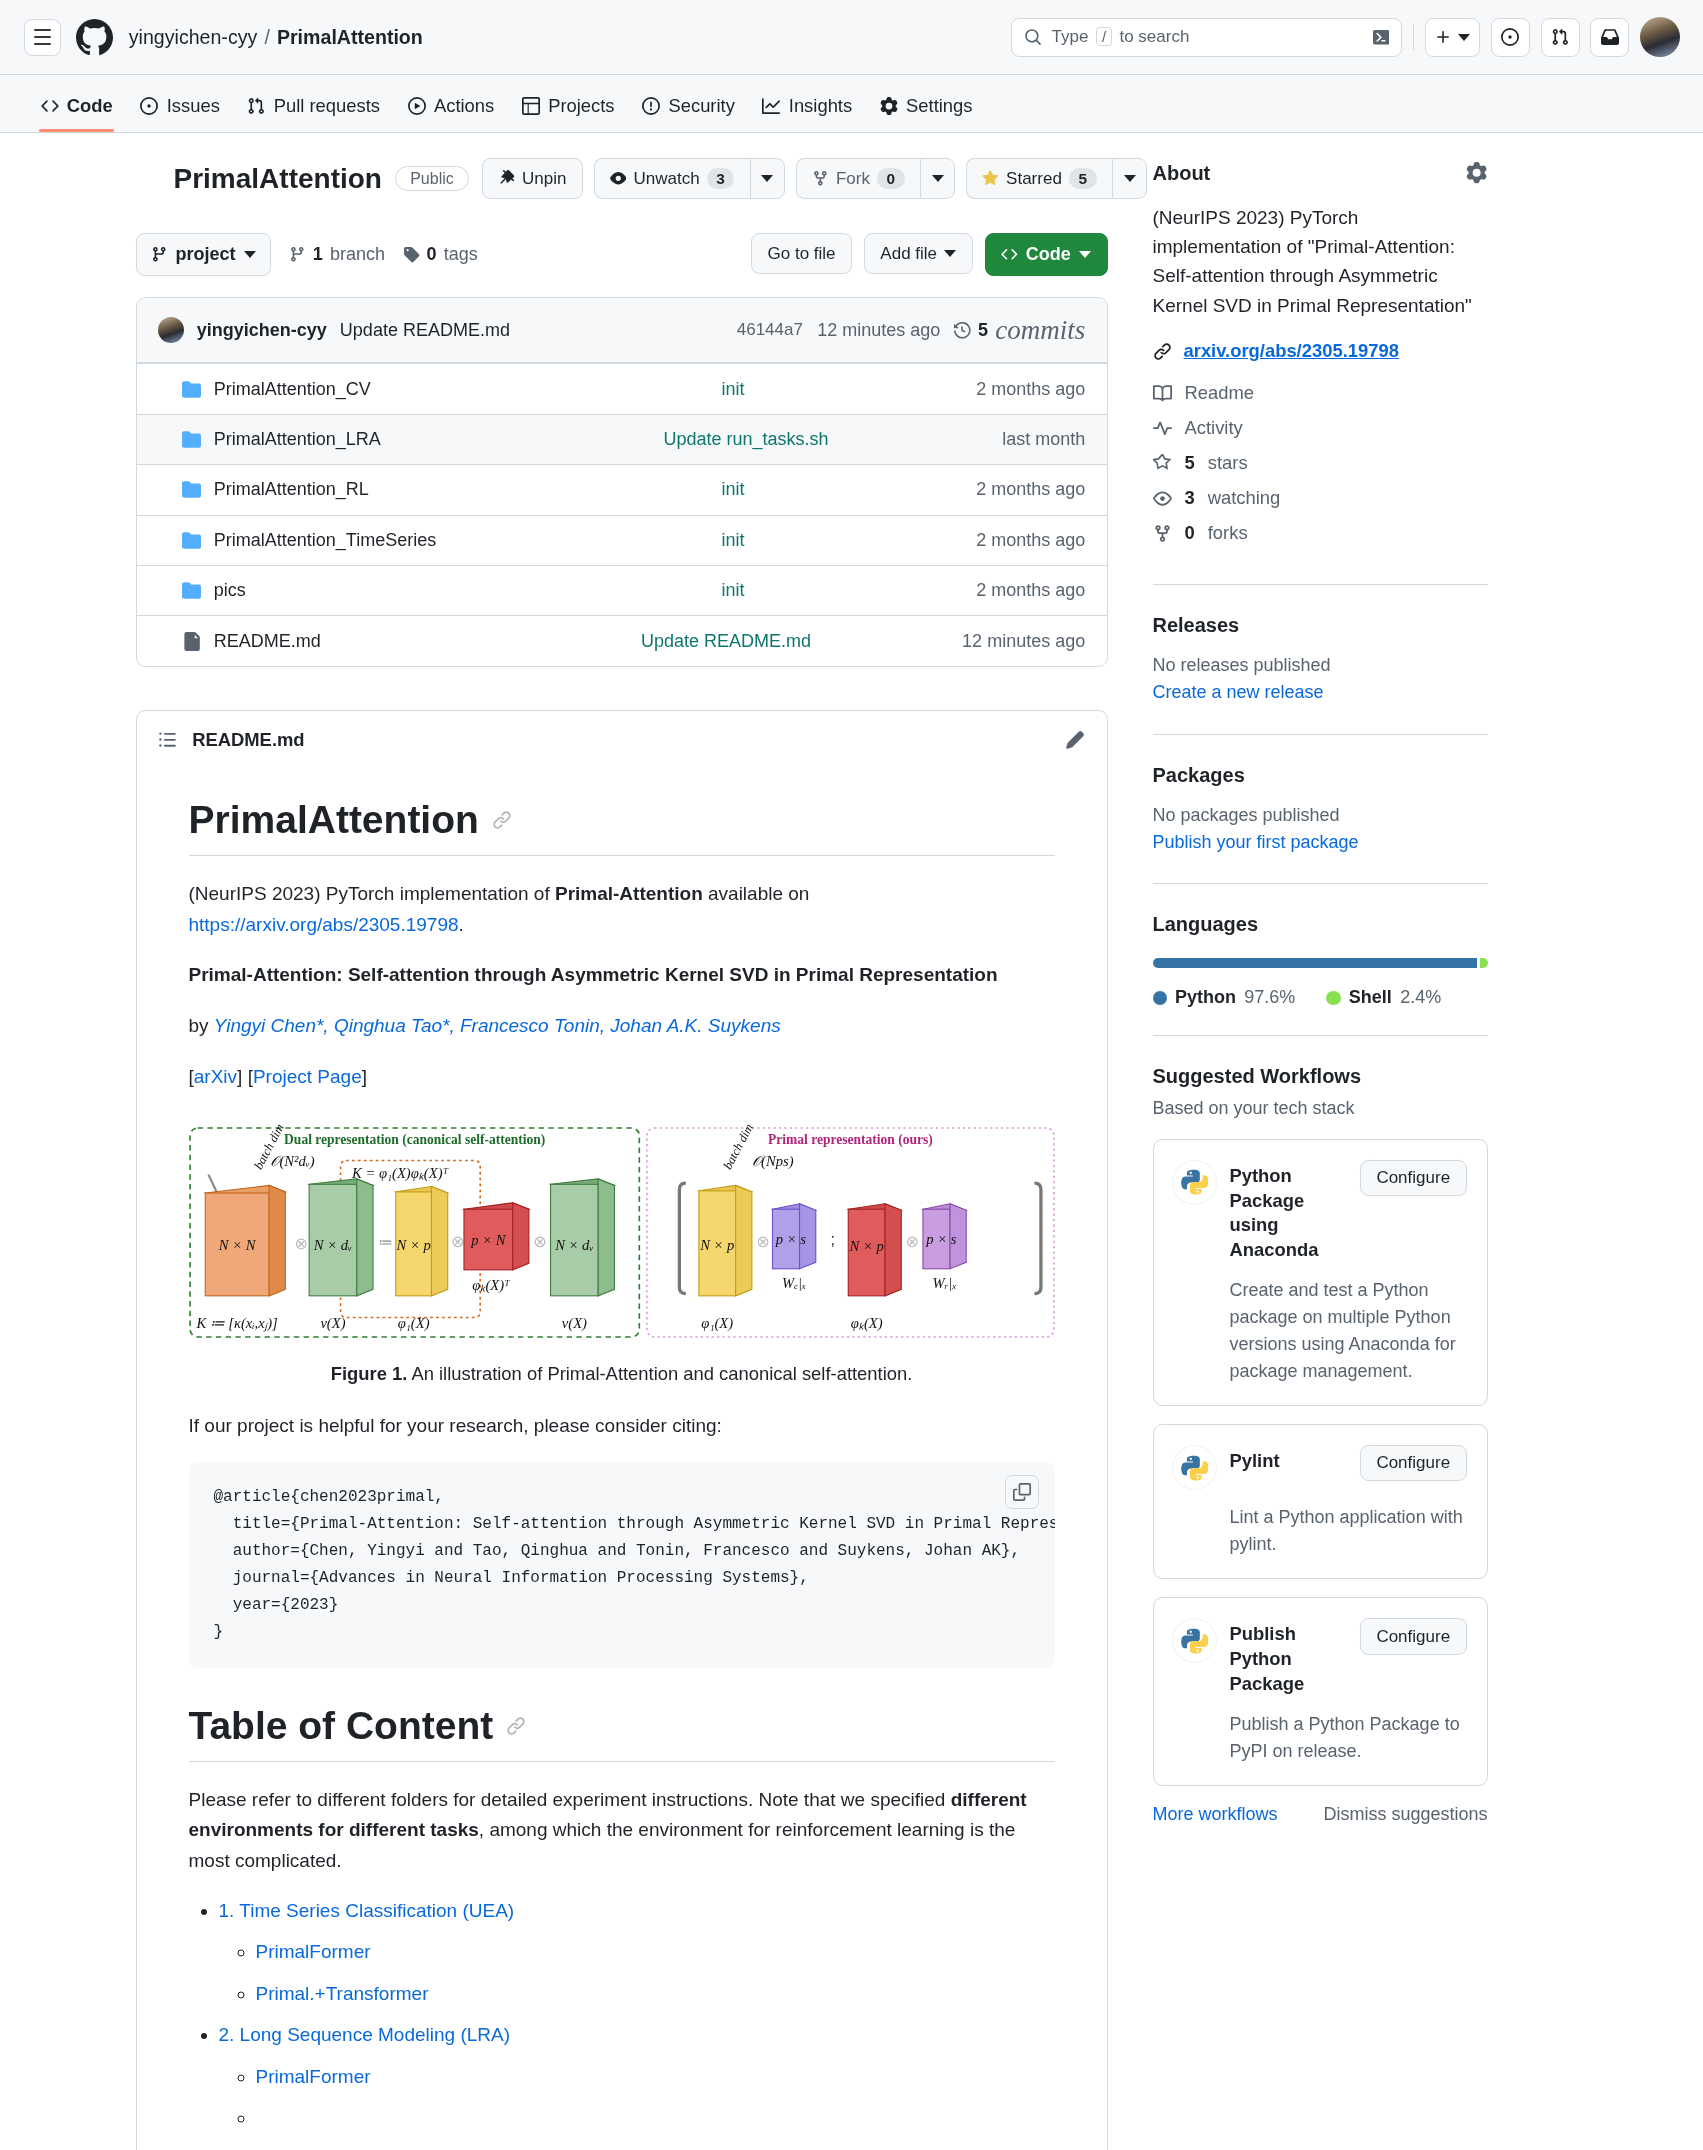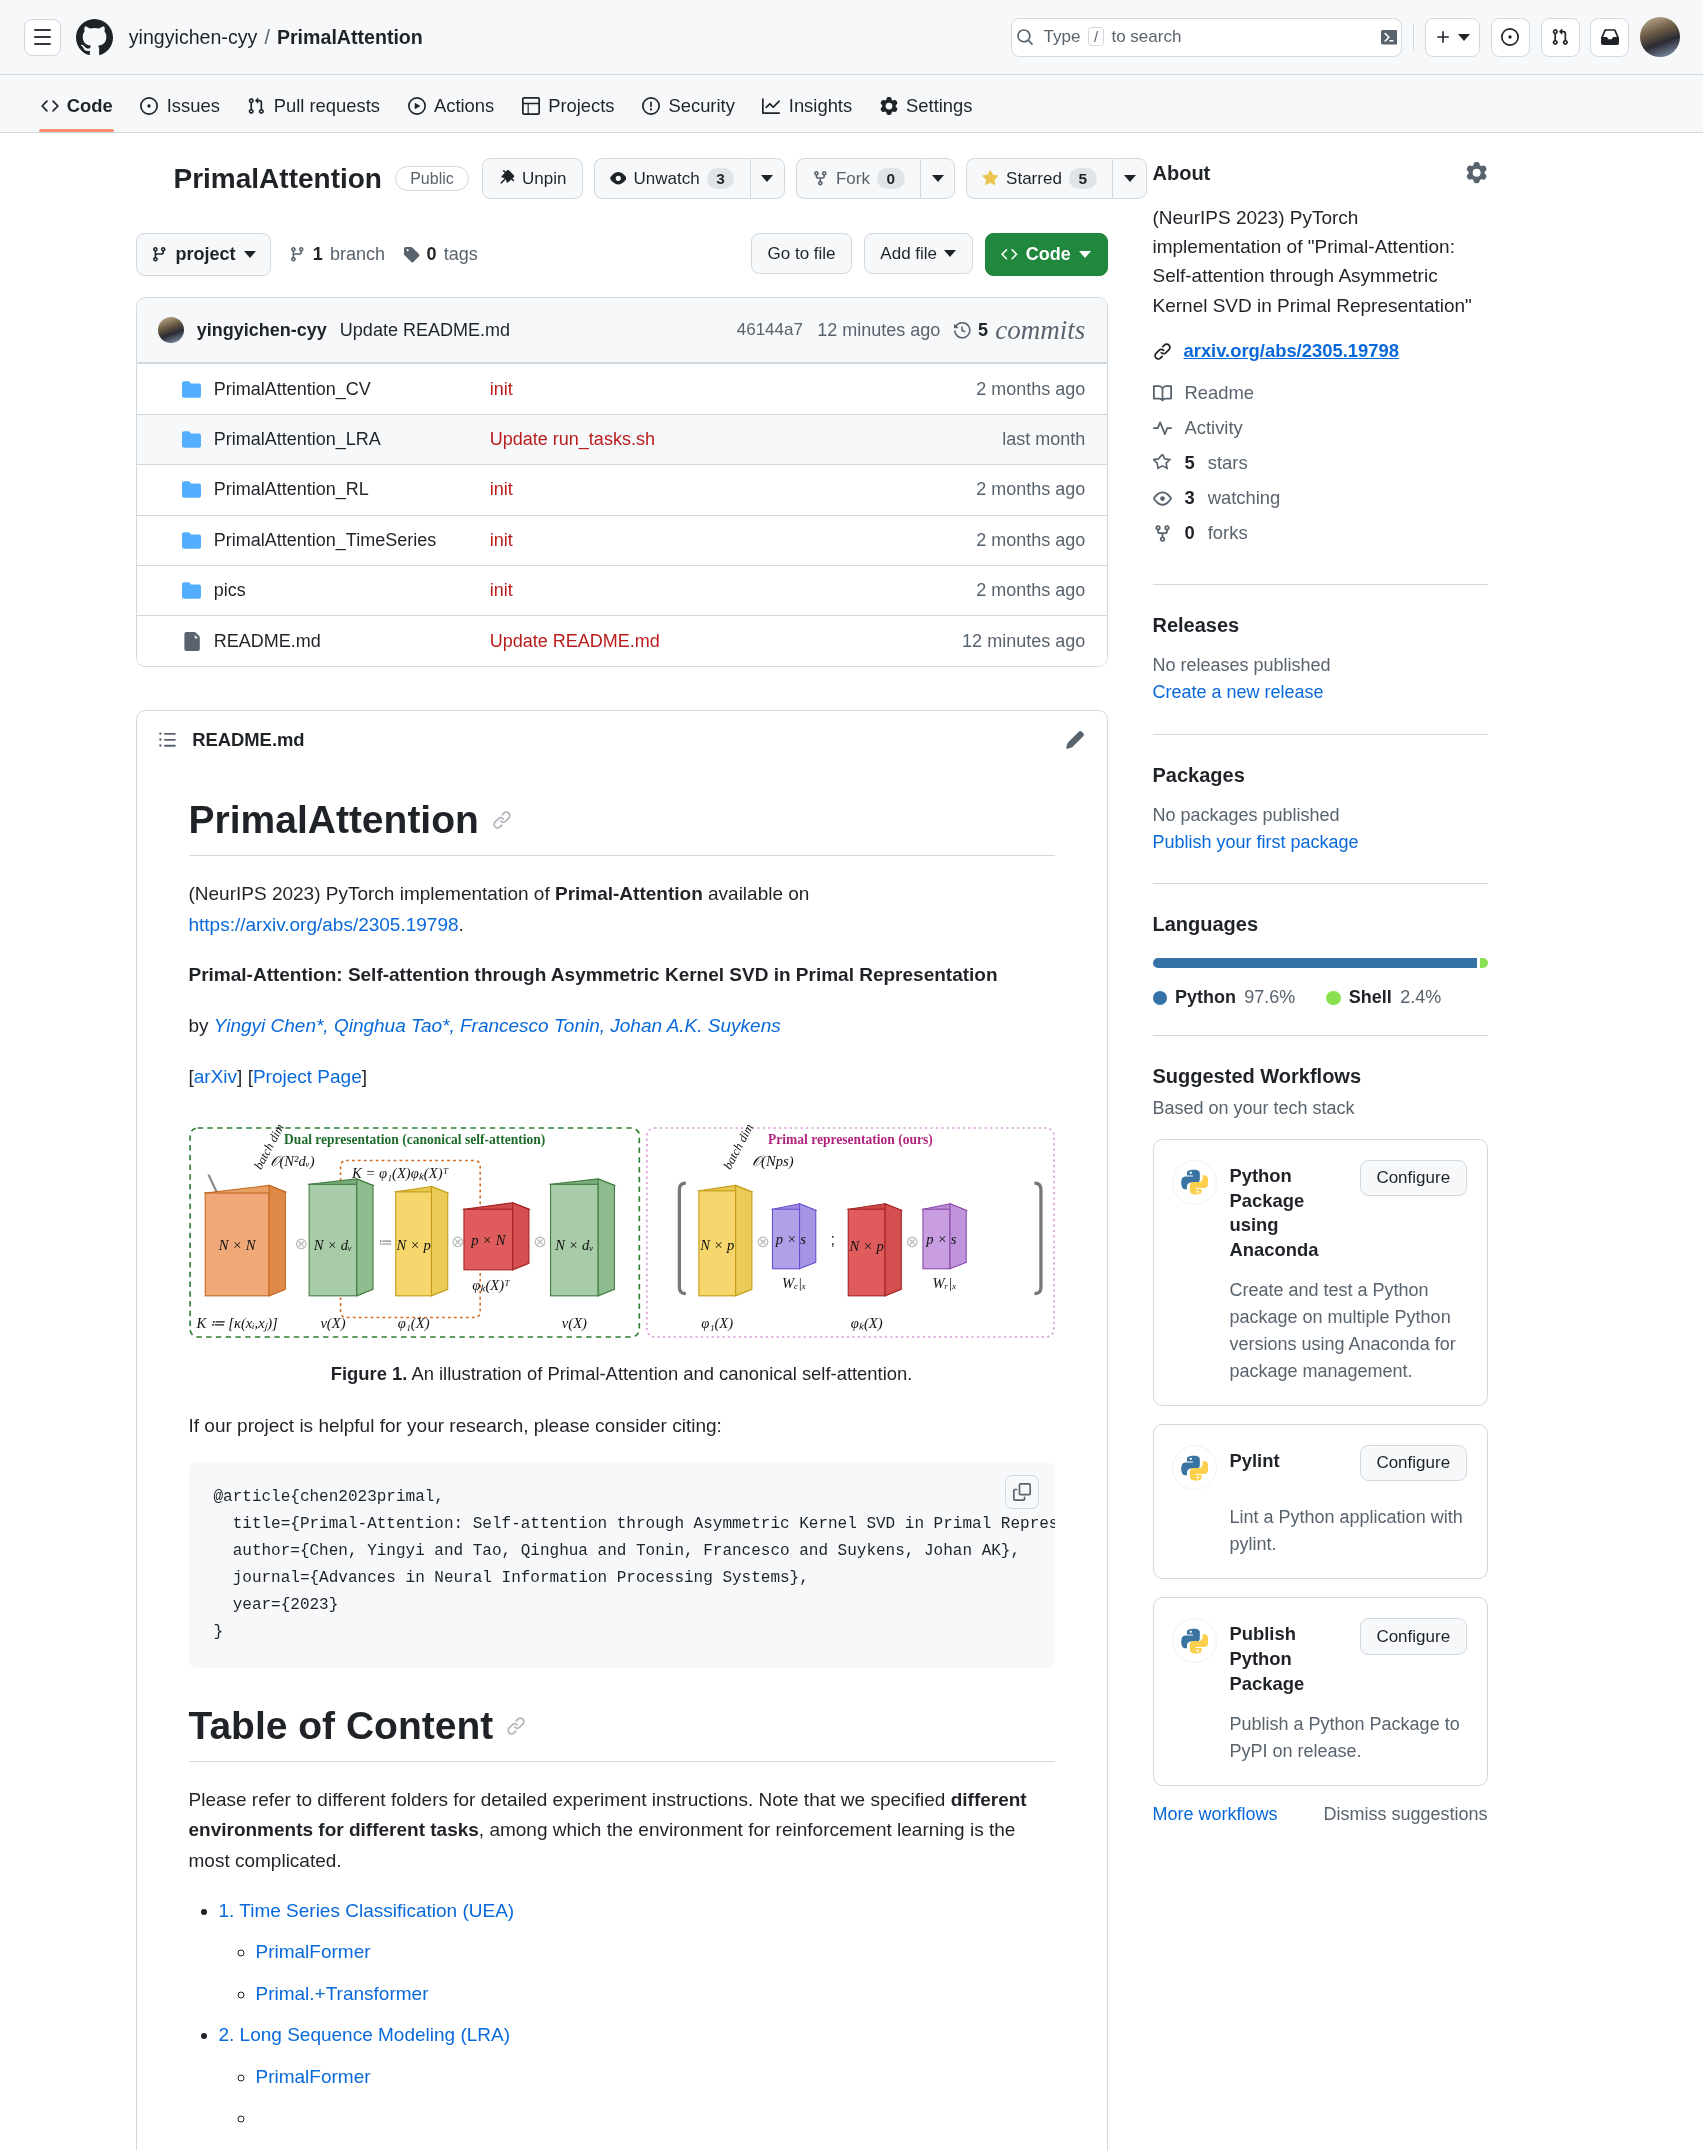--- a/index.html
+++ b/index.html
@@ -35,21 +35,21 @@
   .breadcrumb-top { margin-left: 15.4px; font-size: 19.6px; display: flex; align-items: center; gap: 7.1px; white-space: nowrap; }
   .breadcrumb-top .owner { color: #1f2328; }
   .breadcrumb-top .sep { color: #59636e; }
   .breadcrumb-top .repo { font-weight: 700; color: #1f2328; }
 
   .header-right { margin-left: auto; display: flex; align-items: center; gap: 10.7px; }
   .search-box {
     width: 391px; height: 39px;
     border: 1.2px solid #d1d9e0; border-radius: 8.3px;
     background: #fff;
-    display: flex; align-items: center; padding: 0 4px; gap: 9.5px;
+    display: flex; align-items: center; padding: 0 12px; gap: 9.5px;
     cursor: text;
   }
   .search-box .ph { color: #59636e; font-size: 17px; flex: 1; }
   .search-box .ph .slash {
     border: 1.2px solid #d1d9e0; border-radius: 3.6px; padding: 0px 5.3px; margin: 0 2.4px;
     font-size: 15px; color: #59636e;
   }
   .divider-v { width: 1.2px; height: 26px; background: #d1d9e0; }
   .icon-btn {
     height: 39px; min-width: 39px;
@@ -161,21 +161,21 @@
 
   .file-row {
     display: flex; align-items: center;
     padding: 14.2px 21.3px; border-top: 1.2px solid #d1d9e0; font-size: 18px;
     background: #fff;
   }
   .file-row:first-child { border-top: none; }
   .file-row.alt { background: #f6f8fa; }
   .file-row .fname { width: 332px; display: flex; align-items: center; gap: 13px; color: #1f2328; padding-left: 24px; }
   .file-row .fname a { color: #1f2328; }
-  .file-row .fmsg { flex: 1; color: #b91c1c; }
+  .file-row .fmsg { flex: 1; color: #0f766e; text-align: center; }
   .file-row .ftime { color: #59636e; text-align: right; }
 
   
   .readme-box { border: 1.2px solid #d1d9e0; border-radius: 9.5px; margin-top: 43px; }
   .readme-head { display: flex; align-items: center; padding: 18px 21.3px; gap: 15.4px; }
   .readme-head .title { font-size: 18.4px; font-weight: 700; }
   .readme-head .pencil { margin-left: auto; cursor: pointer; }
   .readme-body { padding: 7.1px 52px 41px 52px; }
 
   .md-h1 {

